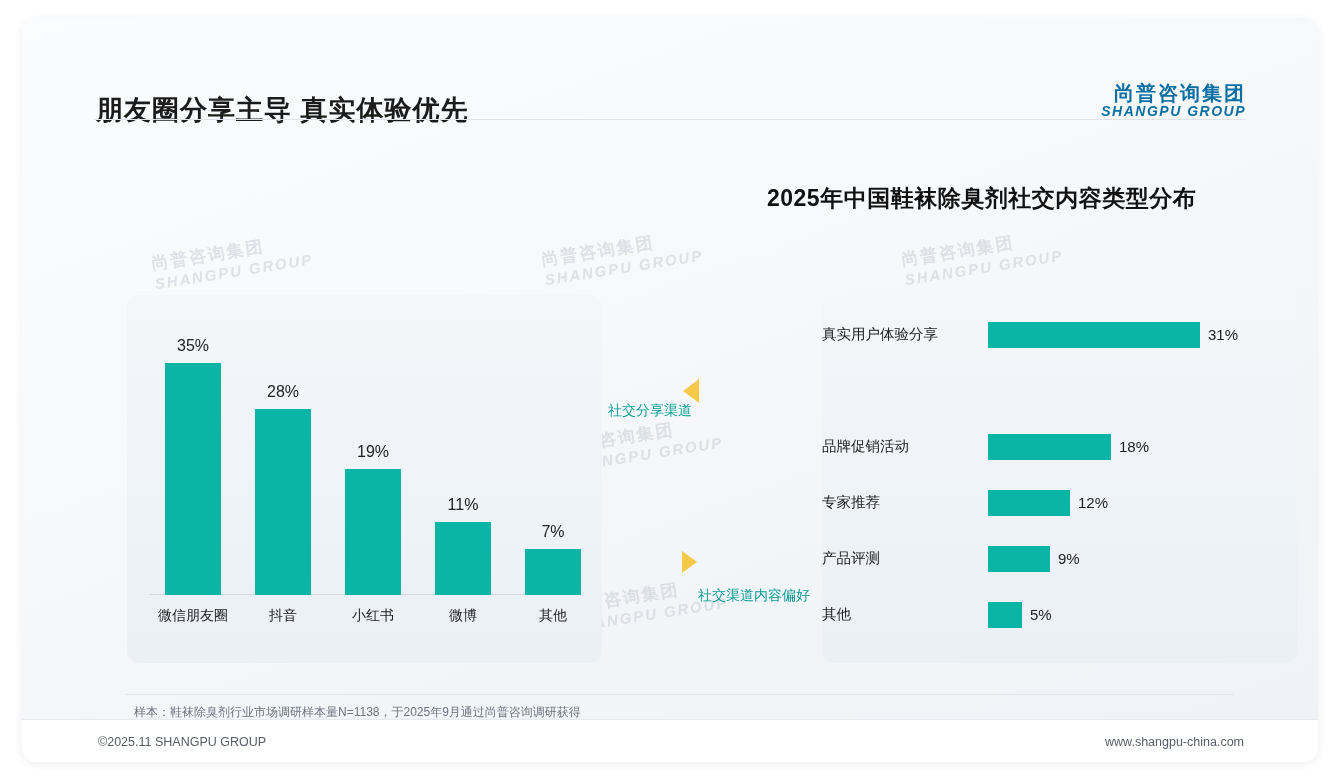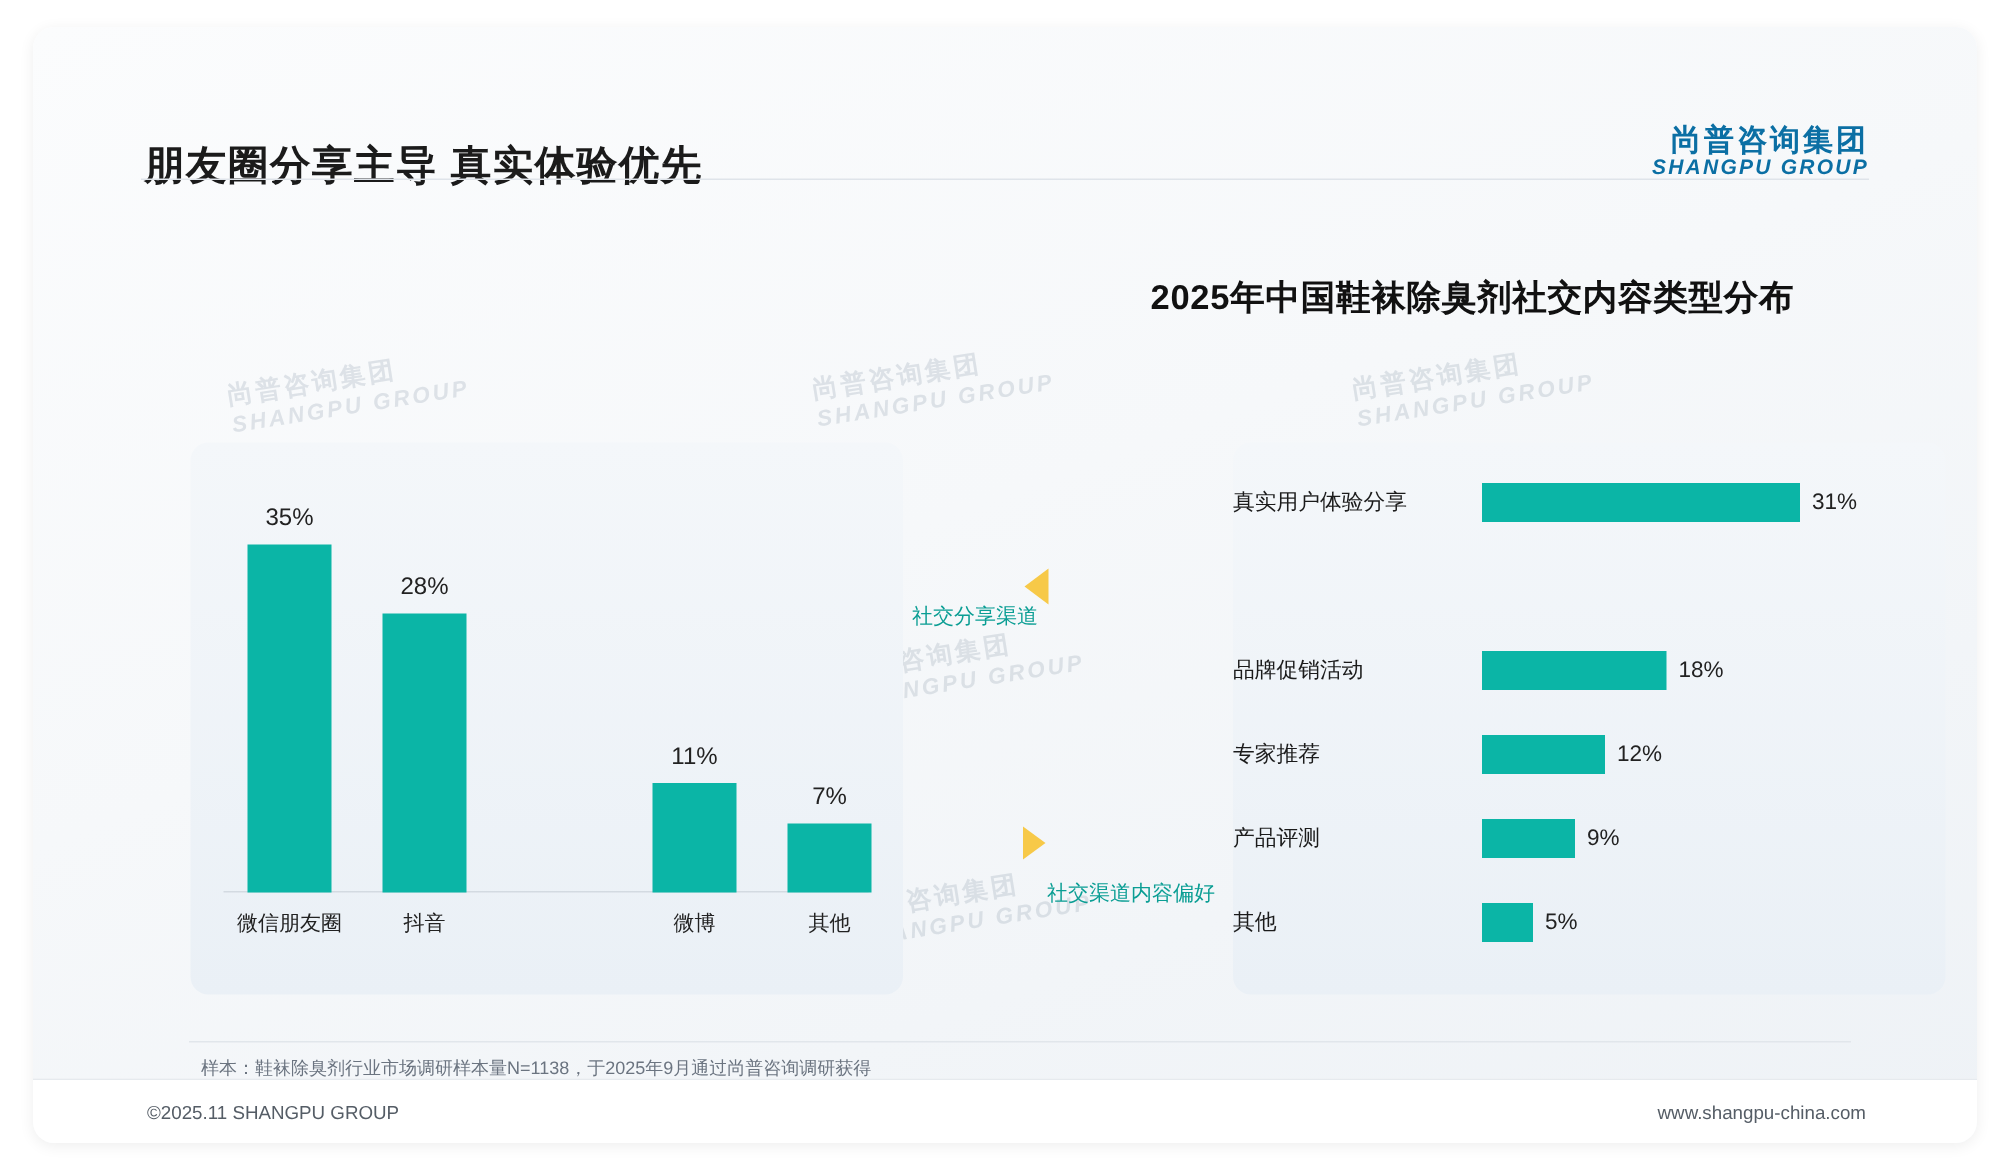--- a/index.html
+++ b/index.html
@@ -304,20 +304,25 @@
   <div class="vbar-group" style="left: 38px; height: 232px;">
         <div class="vbar-val" style="top: -26px;">35%</div>
         <div class="vbar" style="height: 232px; background: rgb(11, 181, 166);"></div>
         <div class="vbar-lab">微信朋友圈</div>
       </div>
       <div class="vbar-group" style="left: 128px; height: 186px;">
         <div class="vbar-val" style="top: -26px;">28%</div>
         <div class="vbar" style="height: 186px; background: rgb(11, 181, 166);"></div>
         <div class="vbar-lab">抖音</div>
       </div>
+      <div class="vbar-group" style="left: 218px; height: 126px;">
+        <div class="vbar-val" style="top: -26px;">19%</div>
+        <div class="vbar" style="height: 126px; background: rgb(11, 181, 166);"></div>
+        <div class="vbar-lab">小红书</div>
+      </div>
       <div class="vbar-group" style="left: 308px; height: 73px;">
         <div class="vbar-val" style="top: -26px;">11%</div>
         <div class="vbar" style="height: 73px; background: rgb(11, 181, 166);"></div>
         <div class="vbar-lab">微博</div>
       </div>
       <div class="vbar-group" style="left: 398px; height: 46px;">
         <div class="vbar-val" style="top: -26px;">7%</div>
         <div class="vbar" style="height: 46px; background: rgb(11, 181, 166);"></div>
         <div class="vbar-lab">其他</div>
       </div>

